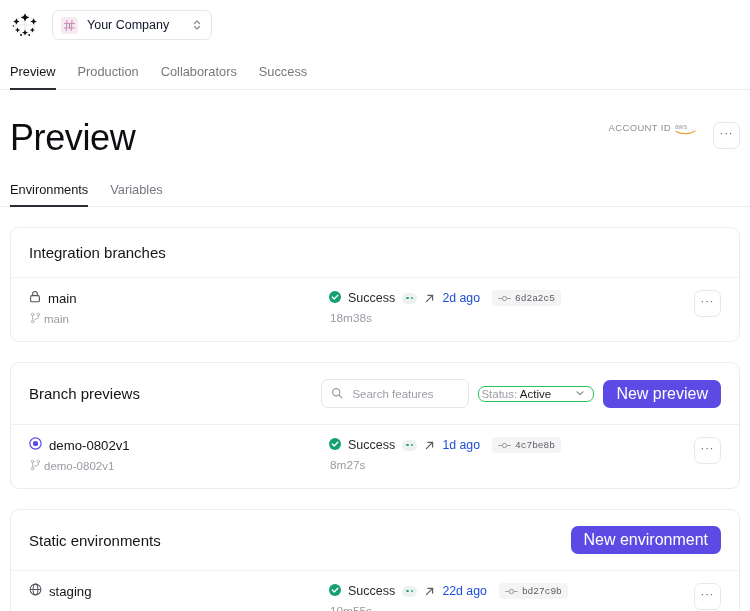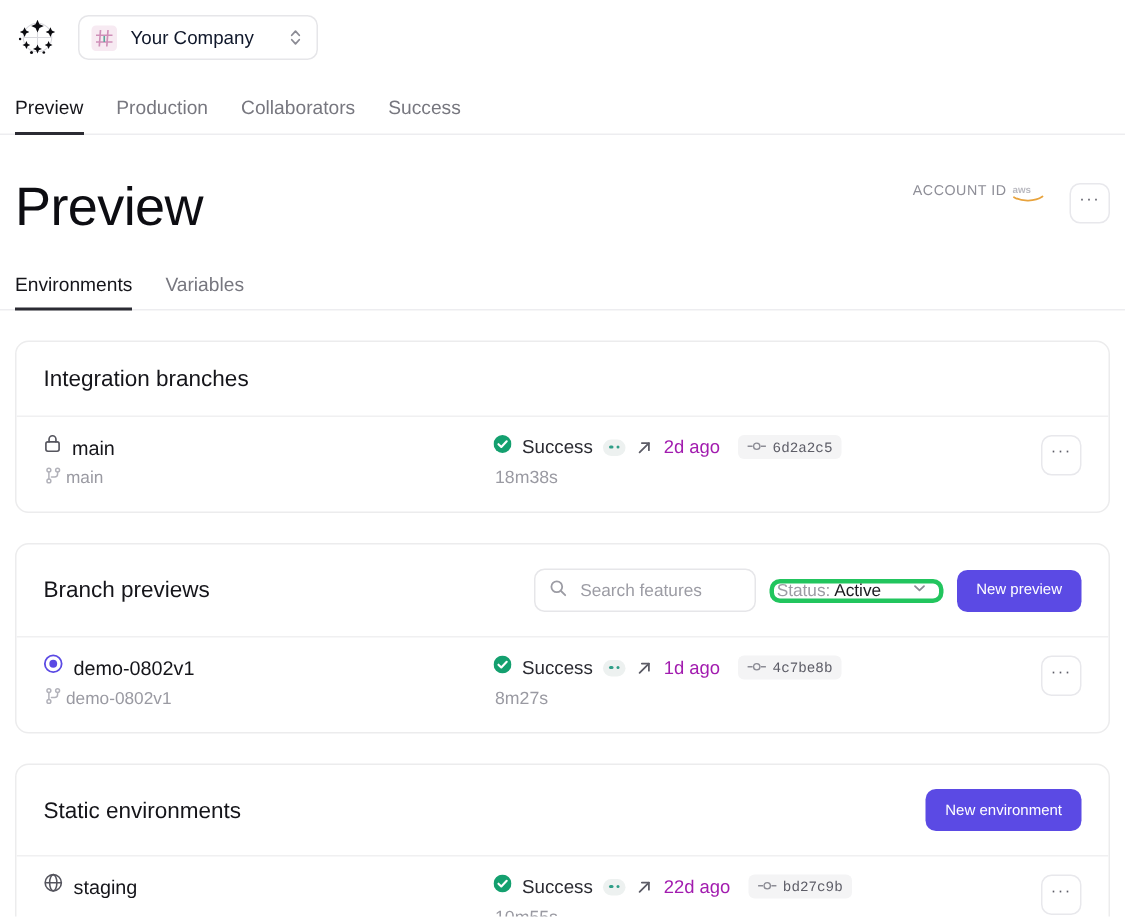--- a/index.html
+++ b/index.html
@@ -194,38 +194,38 @@
   }
   .search-box input::placeholder { color: #9c9ca4; }
 
   .select-box {
     display: flex;
     align-items: center;
     justify-content: space-between;
     gap: 10px;
     width: 116px;
     height: 16px;
-    border: 3px solid #22c55e;
+    border: 1px solid #22c55e;
     border-radius: 7px;
     padding: 0 8px 0 2px;
     background: #fff;
     cursor: pointer;
     font-size: 11.5px;
   }
   .select-label { color: #9c9ca4; }
   .select-label b { color: #1a1a1f; font-weight: 400; }
 
   .btn-primary {
     height: 28px;
     background: #5b4ae4;
     color: #fff;
     border: 0;
     border-radius: 7px;
     padding: 0 13px;
-    font-size: 10px;
+    font-size: 16px;
     font-family: inherit;
     cursor: pointer;
     white-space: nowrap;
   }
 
   
   .env-row {
     display: flex;
     align-items: flex-start;
     border-top: 1px solid #f0f0f1;
@@ -279,21 +279,21 @@
   }
   .dots-pill i {
     width: 2.6px; height: 2.6px;
     border-radius: 50%;
     background: #2f9e87;
     display: block;
   }
   .ext-link { color: #5d5d67; display: flex; align-items: center; cursor: pointer; }
   .time-ago {
     font-size: 12.3px;
-    color: #a21caf;
+    color: #1d4ed8;
     white-space: nowrap;
   }
   .commit-badge {
     display: inline-flex;
     align-items: center;
     gap: 4px;
     height: 16px;
     padding: 0 6px;
     border-radius: 4px;
     background: #f4f4f5;

